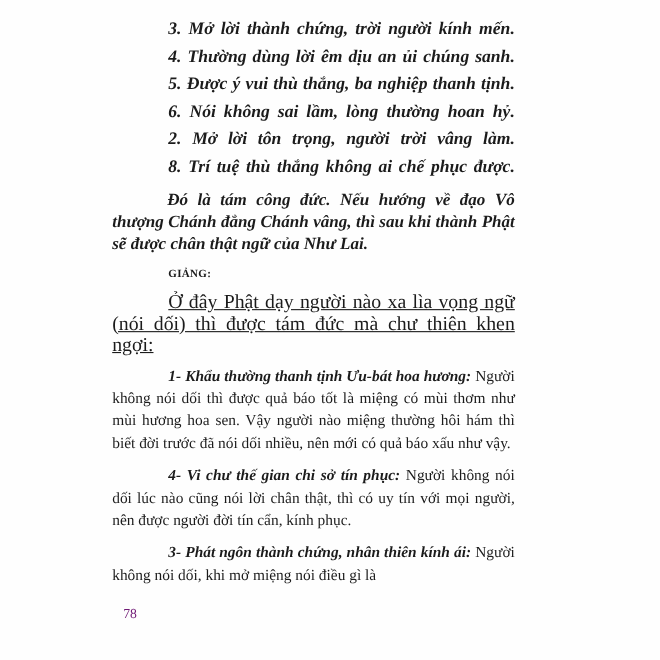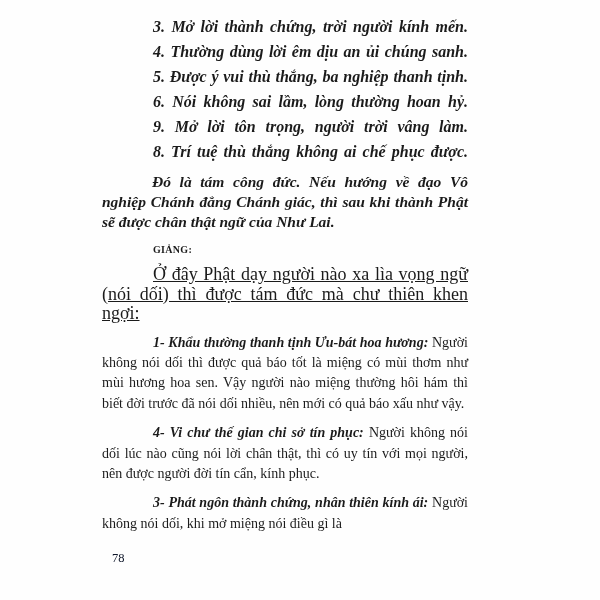--- a/index.html
+++ b/index.html
@@ -67,38 +67,38 @@
   }
   .expl .eh {
     font-weight: bold;
     font-style: italic;
   }
   .pagenum {
     position: absolute;
     left: 112px;
     top: 551px;
     font-size: 12.5px;
-    color: #0f172a;
+    color: #701a75;
     text-align: right;
   }
 </style>
 </head>
 <body>
 
 <div class="page">
   <div class="text-block">
 
     <div class="verse">3. Mở lời thành chứng, trời người kính mến.</div>
     <div class="verse">4. Thường dùng lời êm dịu an ủi chúng sanh.</div>
     <div class="verse">5. Được ý vui thù thắng, ba nghiệp thanh tịnh.</div>
     <div class="verse">6. Nói không sai lầm, lòng thường hoan hỷ.</div>
-    <div class="verse">9. Mở lời tôn trọng, người trời vâng làm.</div>
+    <div class="verse">2. Mở lời tôn trọng, người trời vâng làm.</div>
     <div class="verse">8. Trí tuệ thù thắng không ai chế phục được.</div>
 
-    <p class="conclusion">Đó là tám công đức. Nếu hướng về đạo Vô nghiệp Chánh đẳng Chánh giác, thì sau khi thành Phật sẽ được chân thật ngữ của Như Lai.</p>
+    <p class="conclusion">Đó là tám công đức. Nếu hướng về đạo Vô thượng Chánh đẳng Chánh vâng, thì sau khi thành Phật sẽ được chân thật ngữ của Như Lai.</p>
 
     <h3 class="giang">GIẢNG:</h3>
 
     <p class="intro">Ở đây Phật dạy người nào xa lìa vọng ngữ (nói dối) thì được tám đức mà chư thiên khen ngợi:</p>
 
     <p class="expl"><span class="eh">1- Khẩu thường thanh tịnh Ưu-bát hoa hương:</span> <span>Người không nói dối thì được quả báo tốt là miệng có mùi thơm như mùi hương hoa sen. Vậy người nào miệng thường hôi hám thì biết đời trước đã nói dối nhiều, nên mới có quả báo xấu như vậy.</span></p>
 
     <p class="expl"><span class="eh">4- Vi chư thế gian chi sở tín phục:</span> <span>Người không nói dối lúc nào cũng nói lời chân thật, thì có uy tín với mọi người, nên được người đời tín cẩn, kính phục.</span></p>
 
     <p class="expl"><span class="eh">3- Phát ngôn thành chứng, nhân thiên kính ái:</span> <span>Người không nói dối, khi mở miệng nói điều gì là</span></p>

